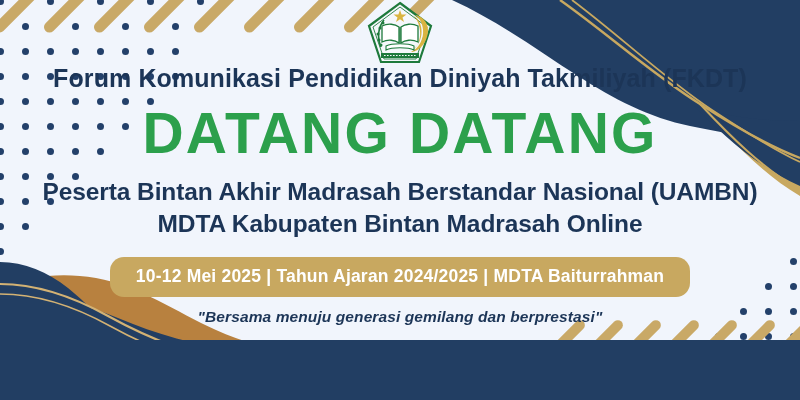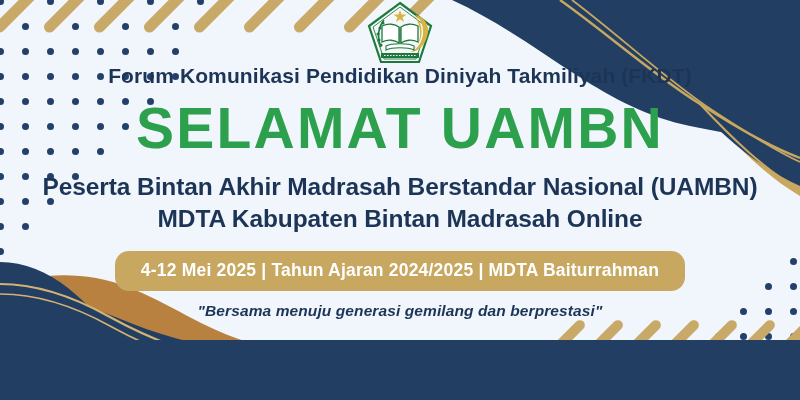--- a/index.html
+++ b/index.html
@@ -83,21 +83,21 @@
     height: 54px;
     display: flex;
     align-items: flex-start;
     justify-content: center;
   }
 
   .org-lines {
     margin-top: 4px;
     text-align: center;
     color: #1C3557;
-    font-size: 21px;
+    font-size: 25px;
     font-weight: bold;
     line-height: 1.32;
     letter-spacing: 0.1px;
   }
 
   .headline {
     margin-top: 10px;
     color: #2CA04C;
     font-size: 57px;
     font-weight: bold;
@@ -364,24 +364,24 @@
   </div>
 
   <div class="content">
 
     <div class="logo-wrap"></div>
 
     <div class="org-lines">
       <div>Forum Komunikasi Pendidikan Diniyah Takmiliyah (FKDT)</div>
     </div>
 
-    <div class="headline">SELAMAT UAMBN</div>
+    <div class="headline">DATANG DATANG</div>
 
     <div class="subtitle">
       <div>Peserta Bintan Akhir Madrasah Berstandar Nasional (UAMBN)</div>
       <div>MDTA Kabupaten Bintan Madrasah Online</div>
     </div>
 
-    <div class="pill">4-12 Mei 2025 | Tahun Ajaran 2024/2025  |  MDTA Baiturrahman</div>
+    <div class="pill">10-12 Mei 2025 | Tahun Ajaran 2024/2025  |  MDTA Baiturrahman</div>
 
     <div class="tagline">"Bersama menuju generasi gemilang dan berprestasi"</div>
   </div>
 </div>
 
 </body></html>

